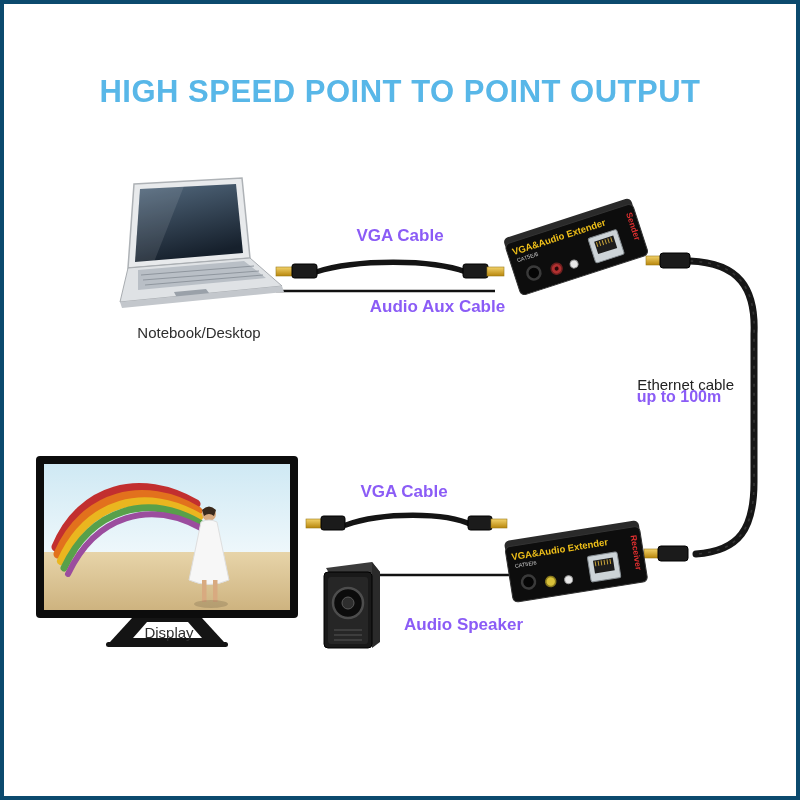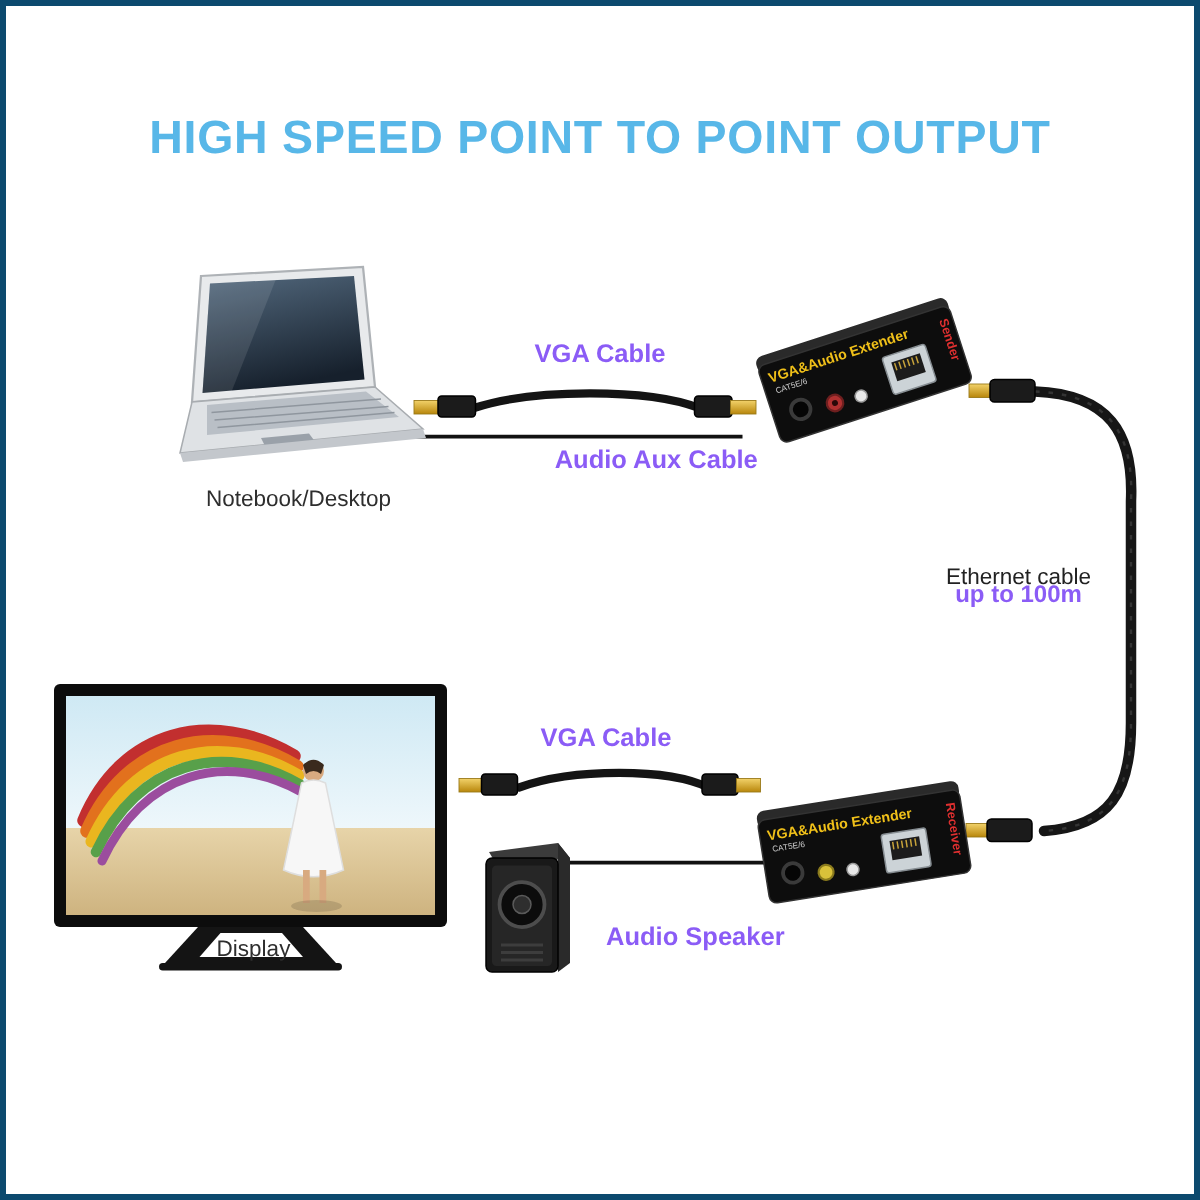--- a/index.html
+++ b/index.html
@@ -92,21 +92,21 @@
       <circle cx="32" cy="86" r="6.5" fill="#050505" stroke="#3a3a3a" stroke-width="2.5"></circle>
       <circle cx="55" cy="89" r="5.5" fill="#b03030" stroke="#6e1f1f" stroke-width="1.5"></circle>
       <circle cx="55" cy="89" r="2" fill="#2a0808"></circle>
       <circle cx="73" cy="90" r="4" fill="#e8e8e8" stroke="#999"></circle>
       <rect x="94" y="70" width="30" height="26" rx="2" fill="#ccd3d7" stroke="#868d92"></rect>
       <rect x="99" y="75" width="20" height="13" fill="#1c1c1c"></rect>
       <path d="M101,76 V81 M104,76 V81 M107,76 V81 M110,76 V81 M113,76 V81 M116,76 V81" stroke="#c7a33a" stroke-width="1"></path>
     </g>
   </svg>
 
-  <div class="abs lbl-plain center" style="left:620px;top:372px;width:110px;font-size:15px;color:#222;">Ethernet cable</div>
+  <div class="abs lbl-plain center" style="left:620px;top:372px;width:110px;font-size:15px;color:#222;text-align:right;">Ethernet cable</div>
   <div class="abs lbl-bold center" style="left:620px;top:384px;width:110px;font-size:16px;">up to 100m</div>
 
   <svg class="abs" style="left:22px;top:448px;" width="285" height="210" viewBox="0 0 285 210">
     <defs>
       <linearGradient id="sky" x1="0" y1="0" x2="0" y2="1">
         <stop offset="0" stop-color="#cfe9f4"></stop>
           <stop offset="1" stop-color="#f2f9fc"></stop>
       </linearGradient>
       <linearGradient id="sand" x1="0" y1="0" x2="0" y2="1">
         <stop offset="0" stop-color="#e7d4a9"></stop>

